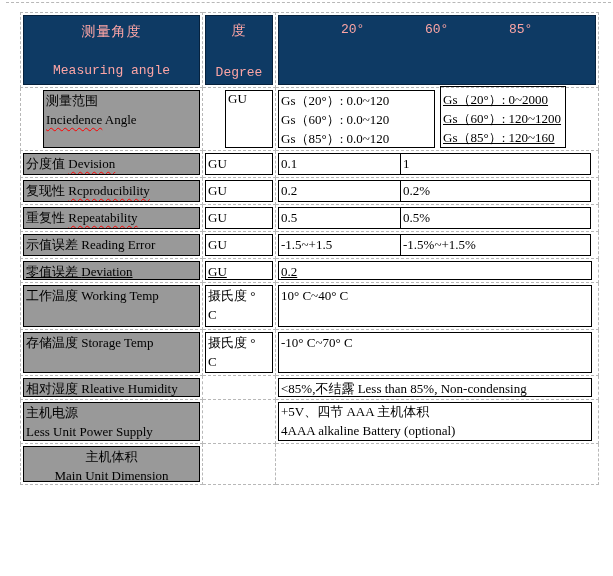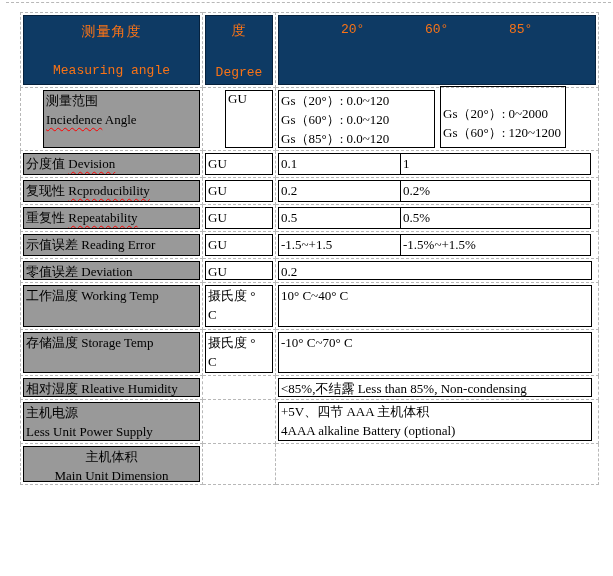--- a/index.html
+++ b/index.html
@@ -8,54 +8,54 @@
   .page { position:relative; width:613px; height:576px; }
   .topline { position:absolute; top:2px; left:6px; right:2px; border-top:1px dashed #b8b8b8; }
 
   table.spec { position:absolute; left:20px; top:12px; width:578px;
     border-collapse:collapse; table-layout:fixed; }
   td { border:1px dashed #b8b8b8; padding:2px; vertical-align:top; overflow:visible; }
   col.c-label { width:182px; } col.c-unit { width:73px; } col.c-val { width:323px; }
 
   .bx { border:1px solid #000; padding:0 2px; overflow:hidden; }
   .gray { background:#999999; }
-  .navy { background:#0e3a64; color:#f97316; border:1px solid #06213d; }
+  .navy { background:#0e3a64; color:#fca5a5; border:1px solid #06213d; }
 
   
   .hd td { height:70px; }
   .hd .bx { height:70px; padding:6px 2px 4px 2px; }
   .hcell { display:flex; flex-direction:column; justify-content:space-between; align-items:center; }
   .hzh { font-size:14px; letter-spacing:1px; }
   .hen { font-family:"Liberation Mono", monospace; font-size:13px; }
   .hangles { position:relative; }
   .hangles span { position:absolute; top:6px; font-family:"Liberation Mono", monospace; font-size:13px; }
   .a20 { left:62px; } .a60 { left:146px; } .a85 { left:230px; }
 
   
   .r0 td { height:58px; }  .r0 .lc .bx, .r0 .uc .bx { height:58px;margin-left:20px; }
   .r1 td { height:61px; }  .r1 .bx { height:61px; }
   .rs td { height:22px; }  .rs .bx { height:22px; }
-  .r6 td { height:19px; }  .r6 .bx { height:19px; }
+  .r6 td { height:19px;text-decoration:underline; }  .r6 .bx { height:19px; }
   .r7 td { height:42px; }  .r7 .bx { height:42px; }
   .r8 td { height:41px; }  .r8 .bx { height:41px; }
   .r9 td { height:19px; }  .r9 .bx { height:19px; }
   .r10 td { height:39px; } .r10 .bx { height:39px; }
   .r11 td { height:36px;text-align:center; } .r11 .lc .bx { height:36px; }
 
   .lc .bx { line-height:19px; }
   .two-line div { line-height:19px; }
   .miss { text-decoration-line:underline; text-decoration-style:wavy;
           text-decoration-color:#ff0000; text-decoration-thickness:1px; text-underline-offset:3px; }
 
   .wrapunit { width:54px; word-break:break-all; line-height:19px; }
 
   
   .r0wrap { display:flex; }
   .va { width:157px; height:58px; margin-right:5px; line-height:19px; }
-  .vb { width:126px; height:62px; margin-top:-4px; line-height:19px; padding-top:17px; }
+  .vb { width:126px; height:62px; margin-top:-4px; line-height:19px; padding-top:3px;text-decoration:underline; }
   .va div, .vb div { white-space:nowrap; }
   .r1 .v-full div { line-height:19.5px; white-space:nowrap; }
   .split { display:flex; }
   .v1 { width:123px; }
   .v2 { width:191px; margin-left:-1px; }
   .v-full { width:314px; }
   .rs .v1, .rs .v2, .rs .uc .bx, .r6 .bx, .r9 .bx { line-height:19px; }
   .r7 .v-full, .r8 .v-full { line-height:19px; }
   .r10 .v-full div { line-height:18.5px; white-space:nowrap; }
 </style>

